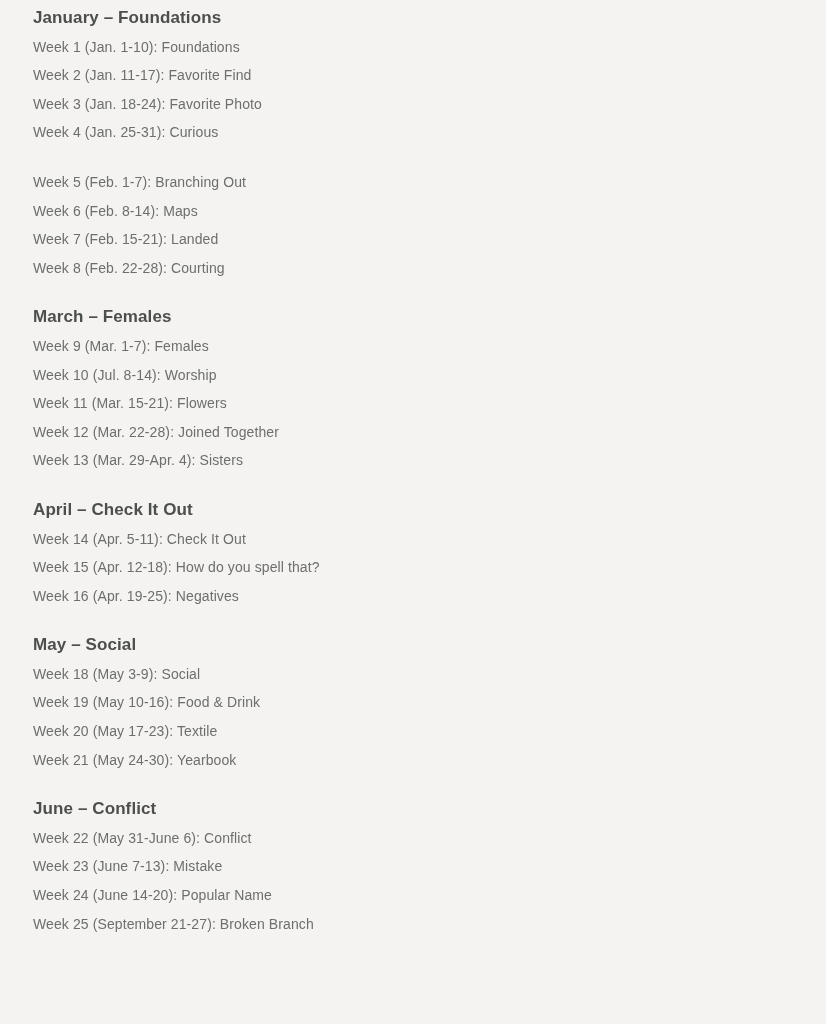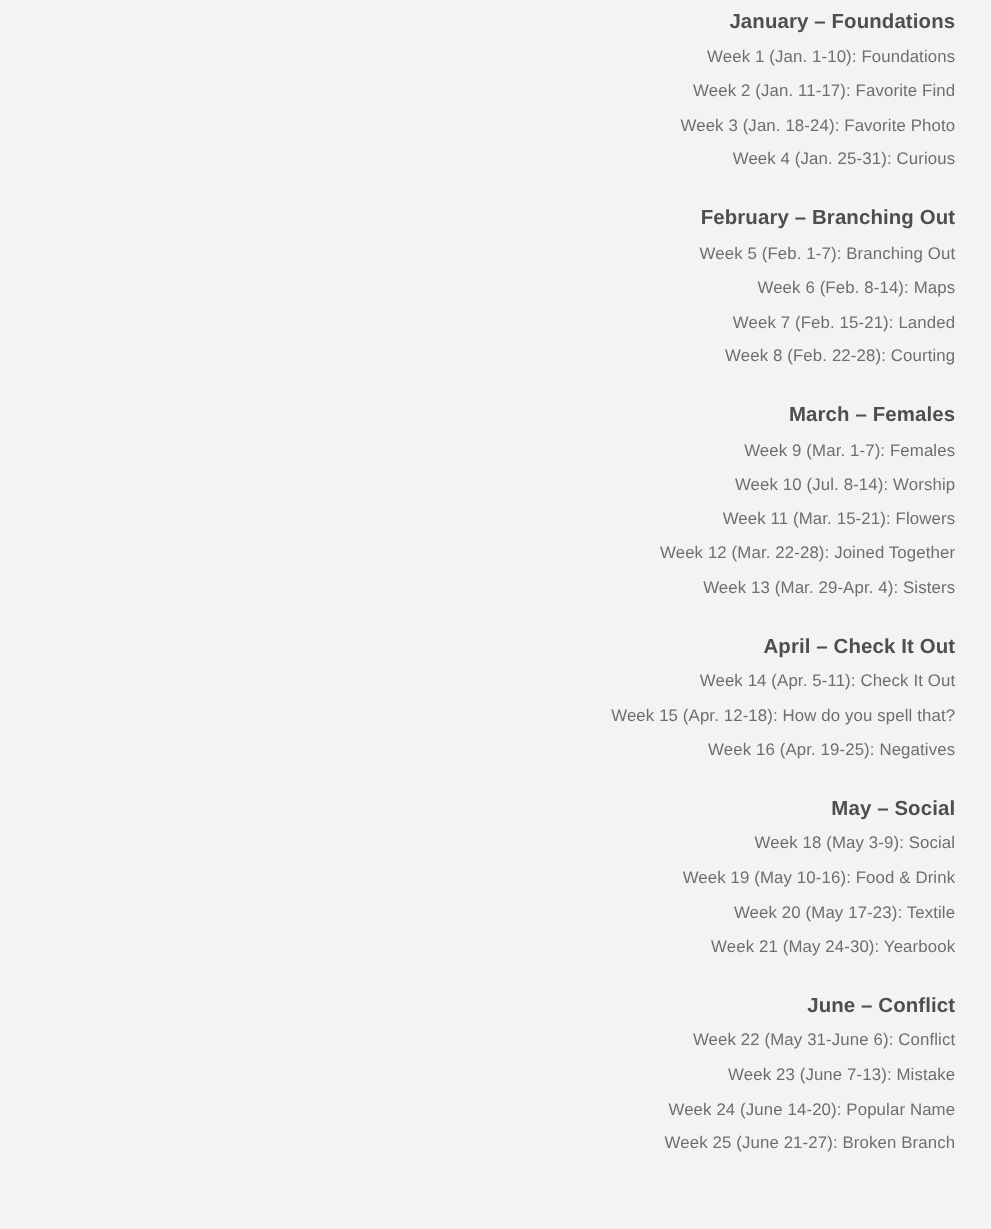--- a/index.html
+++ b/index.html
@@ -10,21 +10,20 @@
   * { margin: 0; padding: 0; box-sizing: border-box; }
   html, body {
     width: 826px;
     height: 1024px;
     background: var(--bg);
     font-family: "Liberation Sans", "DejaVu Sans", sans-serif;
     overflow: hidden;
   }
   .content {
     padding: 4px 30px 0 33px;
-    text-align: right;
   }
   .month {
     margin-bottom: 21px;
   }
   .month:last-child {
     margin-bottom: 0;
   }
   .month-heading {
     font-size: 17px;
     line-height: 28.6px;
@@ -47,21 +46,20 @@
 
   <section class="month">
     <p class="month-heading">January – Foundations</p>
     <p class="week-line">Week 1 (Jan. 1-10): Foundations</p>
     <p class="week-line">Week 2 (Jan. 11-17): Favorite Find</p>
     <p class="week-line">Week 3 (Jan. 18-24): Favorite Photo</p>
     <p class="week-line">Week 4 (Jan. 25-31): Curious</p>
   </section>
 
   <section class="month">
-    <p class="month-heading">February – Branching Out</p>
     <p class="week-line">Week 5 (Feb. 1-7): Branching Out</p>
     <p class="week-line">Week 6 (Feb. 8-14): Maps</p>
     <p class="week-line">Week 7 (Feb. 15-21): Landed</p>
     <p class="week-line">Week 8 (Feb. 22-28): Courting</p>
   </section>
 
   <section class="month">
     <p class="month-heading">March – Females</p>
     <p class="week-line">Week 9 (Mar. 1-7): Females</p>
     <p class="week-line">Week 10 (Jul. 8-14): Worship</p>
@@ -83,16 +81,16 @@
     <p class="week-line">Week 19 (May 10-16): Food &amp; Drink</p>
     <p class="week-line">Week 20 (May 17-23): Textile</p>
     <p class="week-line">Week 21 (May 24-30): Yearbook</p>
   </section>
 
   <section class="month">
     <p class="month-heading">June – Conflict</p>
     <p class="week-line">Week 22 (May 31-June 6): Conflict</p>
     <p class="week-line">Week 23 (June 7-13): Mistake</p>
     <p class="week-line">Week 24 (June 14-20): Popular Name</p>
-    <p class="week-line">Week 25 (June 21-27): Broken Branch</p>
+    <p class="week-line">Week 25 (September 21-27): Broken Branch</p>
   </section>
 
 </div>
 
 </body></html>

